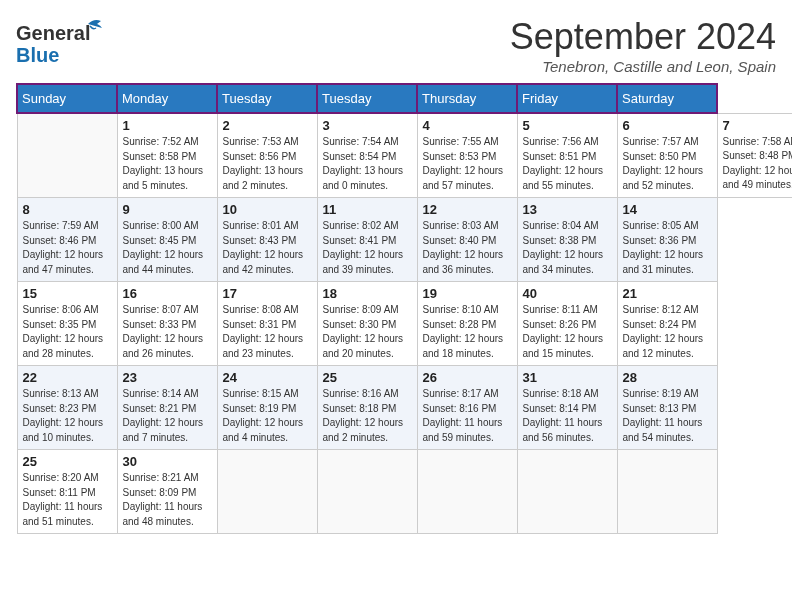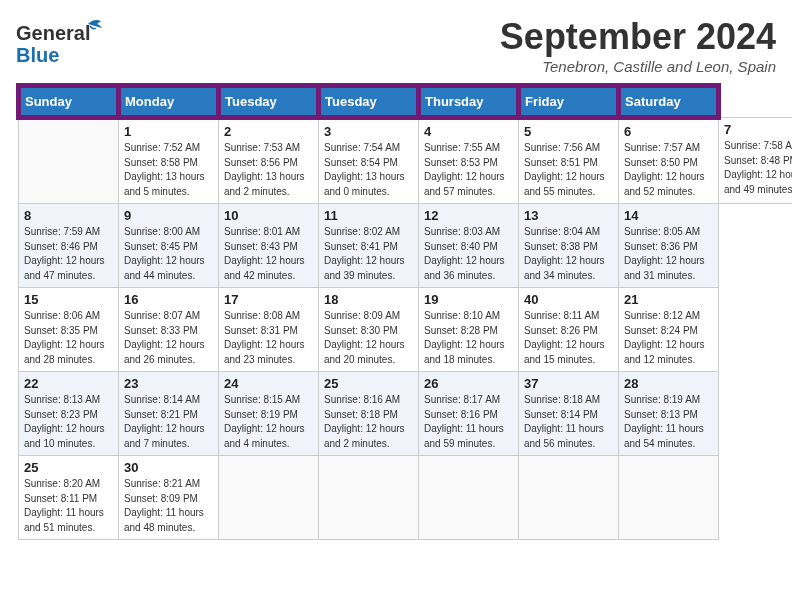--- a/index.html
+++ b/index.html
@@ -24,41 +24,41 @@
     .logo-wrapper {
       display: flex;
       align-items: center;
       gap: 4px;
     }
     .title-block {
       text-align: right;
     }
     .month-title {
       font-size: 36px;
-      font-weight: bold;
+      font-weight: normal;
       color: #333;
     }
     .location {
       font-size: 15px;
       color: #555;
       font-style: italic;
     }
     .calendar {
       width: 100%;
       border-collapse: collapse;
       font-size: 11px;
     }
     .calendar thead tr th {
       background: #2979c0;
       color: #fff;
       font-size: 13px;
-      font-weight: bold;
+      font-weight: normal;
       padding: 6px 4px;
       text-align: left;
-      border: 5px solid #701a75;
+      border: 2px solid #701a75;
     }
     .calendar tbody tr td {
       border: 1px solid #ccc;
       vertical-align: top;
       padding: 4px 5px;
       min-width: 100px;
       width: 14.28%;
       background: #fff;
     }
     .calendar tbody tr:nth-child(even) td {
@@ -221,21 +221,21 @@
         </td>
         <td>
           <span class="day-number">25</span>
           <div class="day-info">Sunrise: 8:16 AM<br>Sunset: 8:18 PM<br>Daylight: 12 hours and 2 minutes.</div>
         </td>
         <td>
           <span class="day-number">26</span>
           <div class="day-info">Sunrise: 8:17 AM<br>Sunset: 8:16 PM<br>Daylight: 11 hours and 59 minutes.</div>
         </td>
         <td>
-          <span class="day-number">37</span>
+          <span class="day-number">31</span>
           <div class="day-info">Sunrise: 8:18 AM<br>Sunset: 8:14 PM<br>Daylight: 11 hours and 56 minutes.</div>
         </td>
         <td>
           <span class="day-number">28</span>
           <div class="day-info">Sunrise: 8:19 AM<br>Sunset: 8:13 PM<br>Daylight: 11 hours and 54 minutes.</div>
         </td>
       </tr>
       <tr>
         <td>
           <span class="day-number">25</span>

